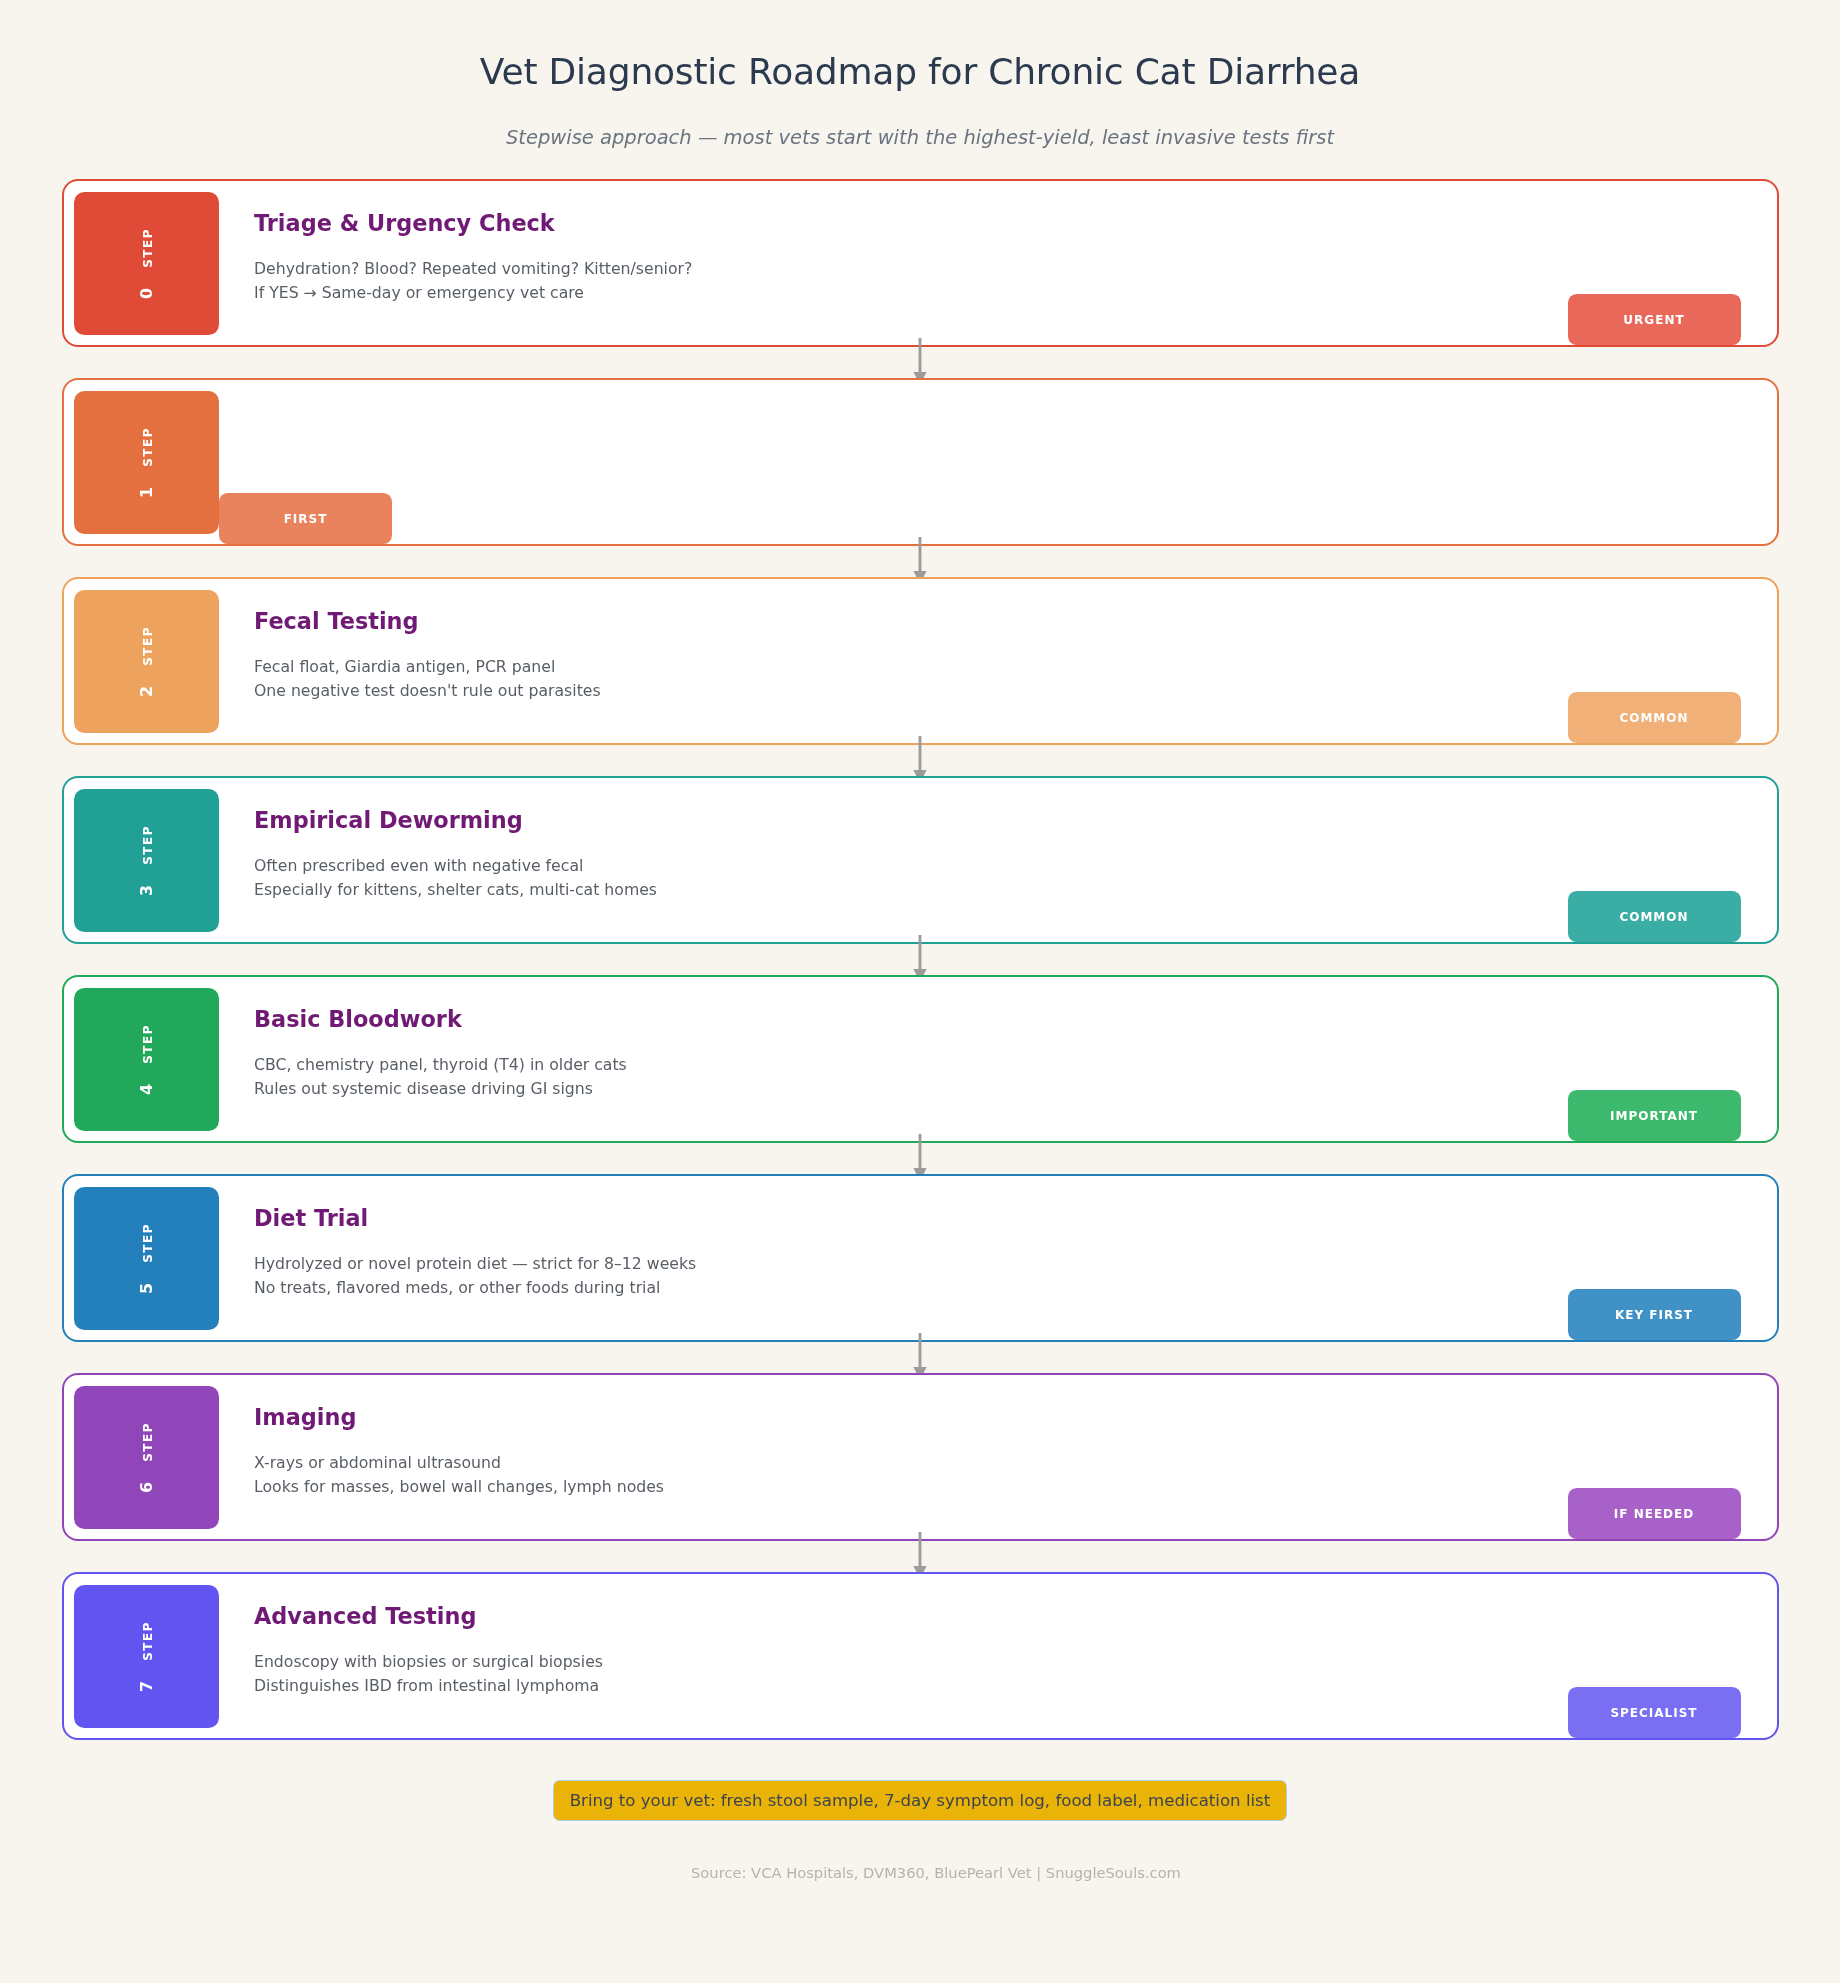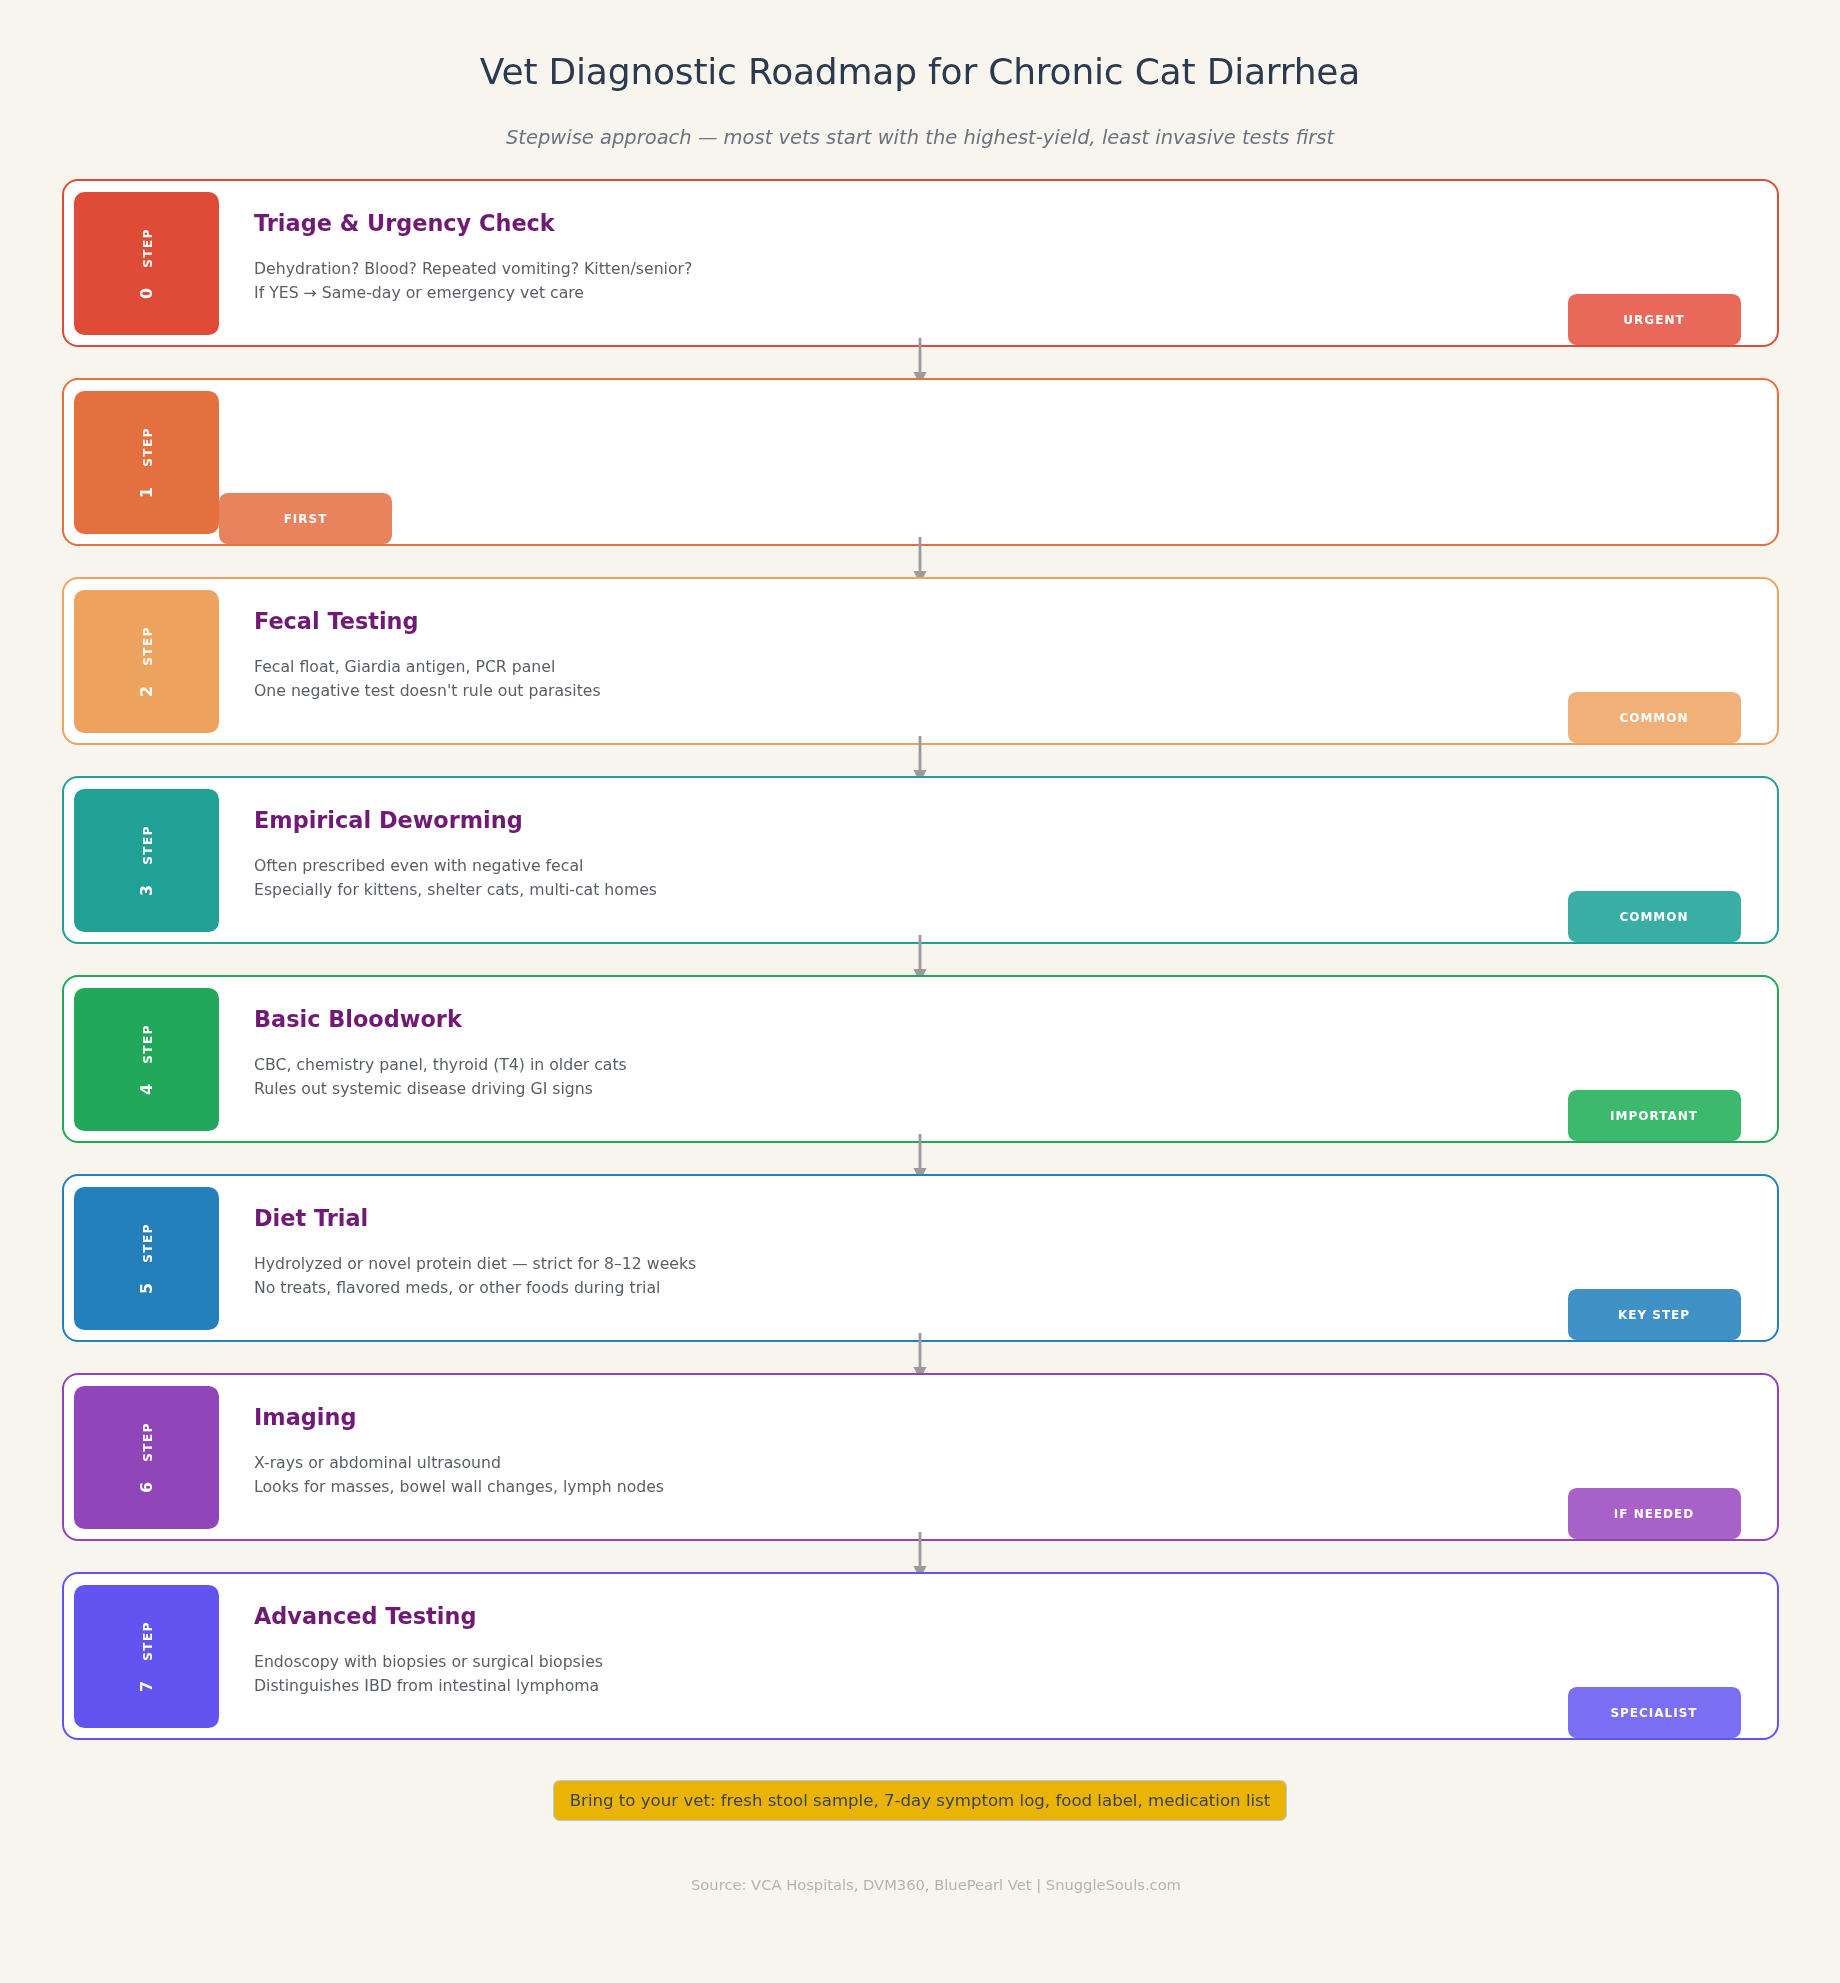--- a/index.html
+++ b/index.html
@@ -154,21 +154,21 @@
     display: inline-block;
     background: #eab308;
     border: 1.5px solid #aecde6;
     border-radius: 6.7px;
     padding: 9.5px 16px 10.5px;
     font-size: 16.6px;
     color: #3c4450;
   }
 
   .source {
-    margin-top: 55px;
+    margin-top: 43px;
     font-size: 14.7px;
     color: #b6b3ad;
     padding-left: 32px;
   }
 </style>
 </head>
 <body>
 
 <div class="page">
 
@@ -300,21 +300,21 @@
               <span class="num-digit">5</span>
               <span class="num-word">STEP</span>
             </div>
           </div>
           <div class="card-body">
             <div class="card-title">Diet Trial</div>
             <div class="card-desc">Hydrolyzed or novel protein diet — strict for 8–12 weeks
 No treats, flavored meds, or other foods during trial</div>
           </div>
           <div class="tag-zone">
-            <div class="tag" style="background: rgb(64, 146, 198);">KEY STEP</div>
+            <div class="tag" style="background: rgb(64, 146, 198);">KEY FIRST</div>
           </div>
         </div>
       </div>
       <div class="connector">
         <svg width="21" height="49" viewBox="0 0 22 52" aria-hidden="true">
           <line x1="11" y1="0" x2="11" y2="40" stroke="#9b9b9b" stroke-width="3"></line>
           <path d="M11 50 L4 36 L18 36 Z" fill="#9b9b9b"></path>
         </svg>
       </div>
       <div class="step-wrap">

